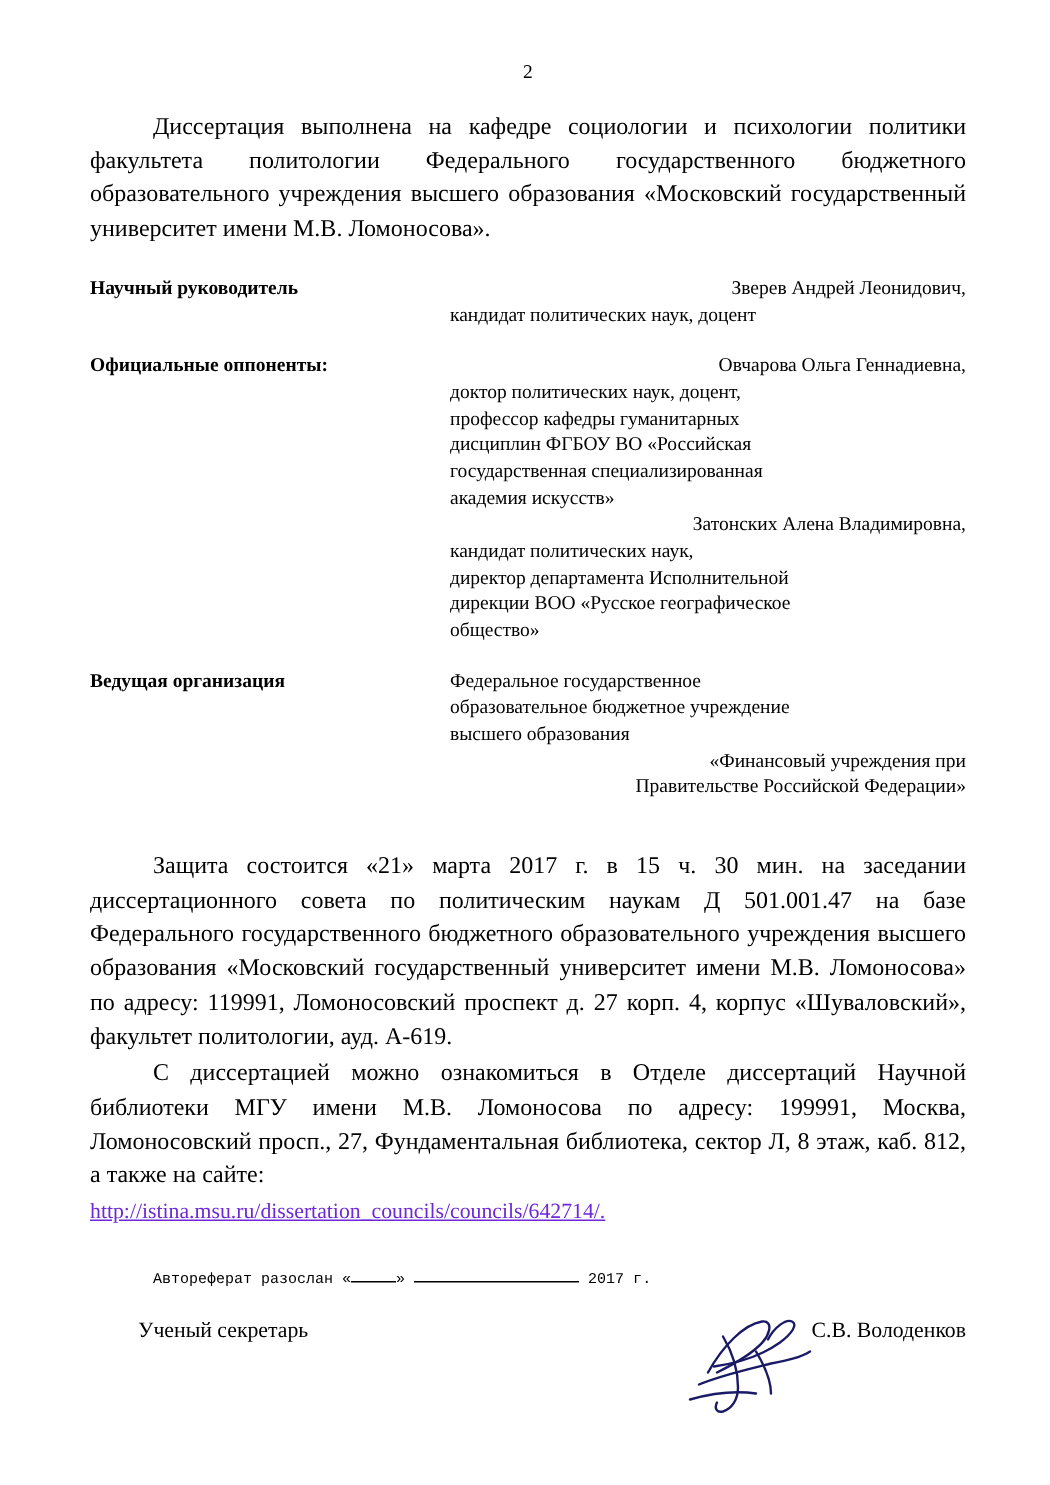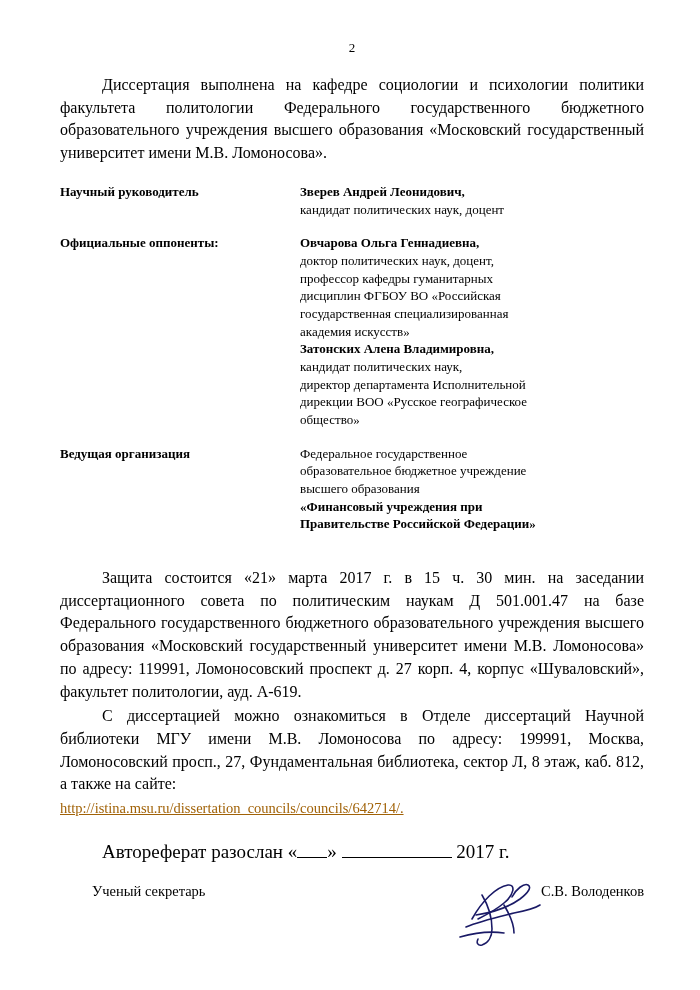--- a/index.html
+++ b/index.html
@@ -48,36 +48,37 @@
     padding: 0 0 16px 0;
     font-size: 13px;
     line-height: 1.36;
   }
   td.label {
     width: 240px;
     font-weight: bold;
     padding-right: 8px;
   }
   td.value { }
-  .b { font-weight: bold; }
+  .b { font-weight: normal; text-align: right; }
   .blk { display: block; }
   .gap { height: 14px; }
 
   .body-block {
     margin-top: 18px;
   }
   .link {
     text-decoration: underline;
-    color: #a16207;
+    color: #6d28d9;
   }
   .abstract-line {
-    font-size: 19px;
+    font-size: 10px;
     text-indent: 42px;
     margin-top: 22px;
     margin-bottom: 16px;
+    font-family: Liberation Mono, monospace;
   }
   .sig-wrap {
     margin-top: 18px;
     position: relative;
     font-size: 14.5px;
     line-height: 1.42;
     margin-left: 32px;
   }
   .sig-left {
     display: inline-block;

